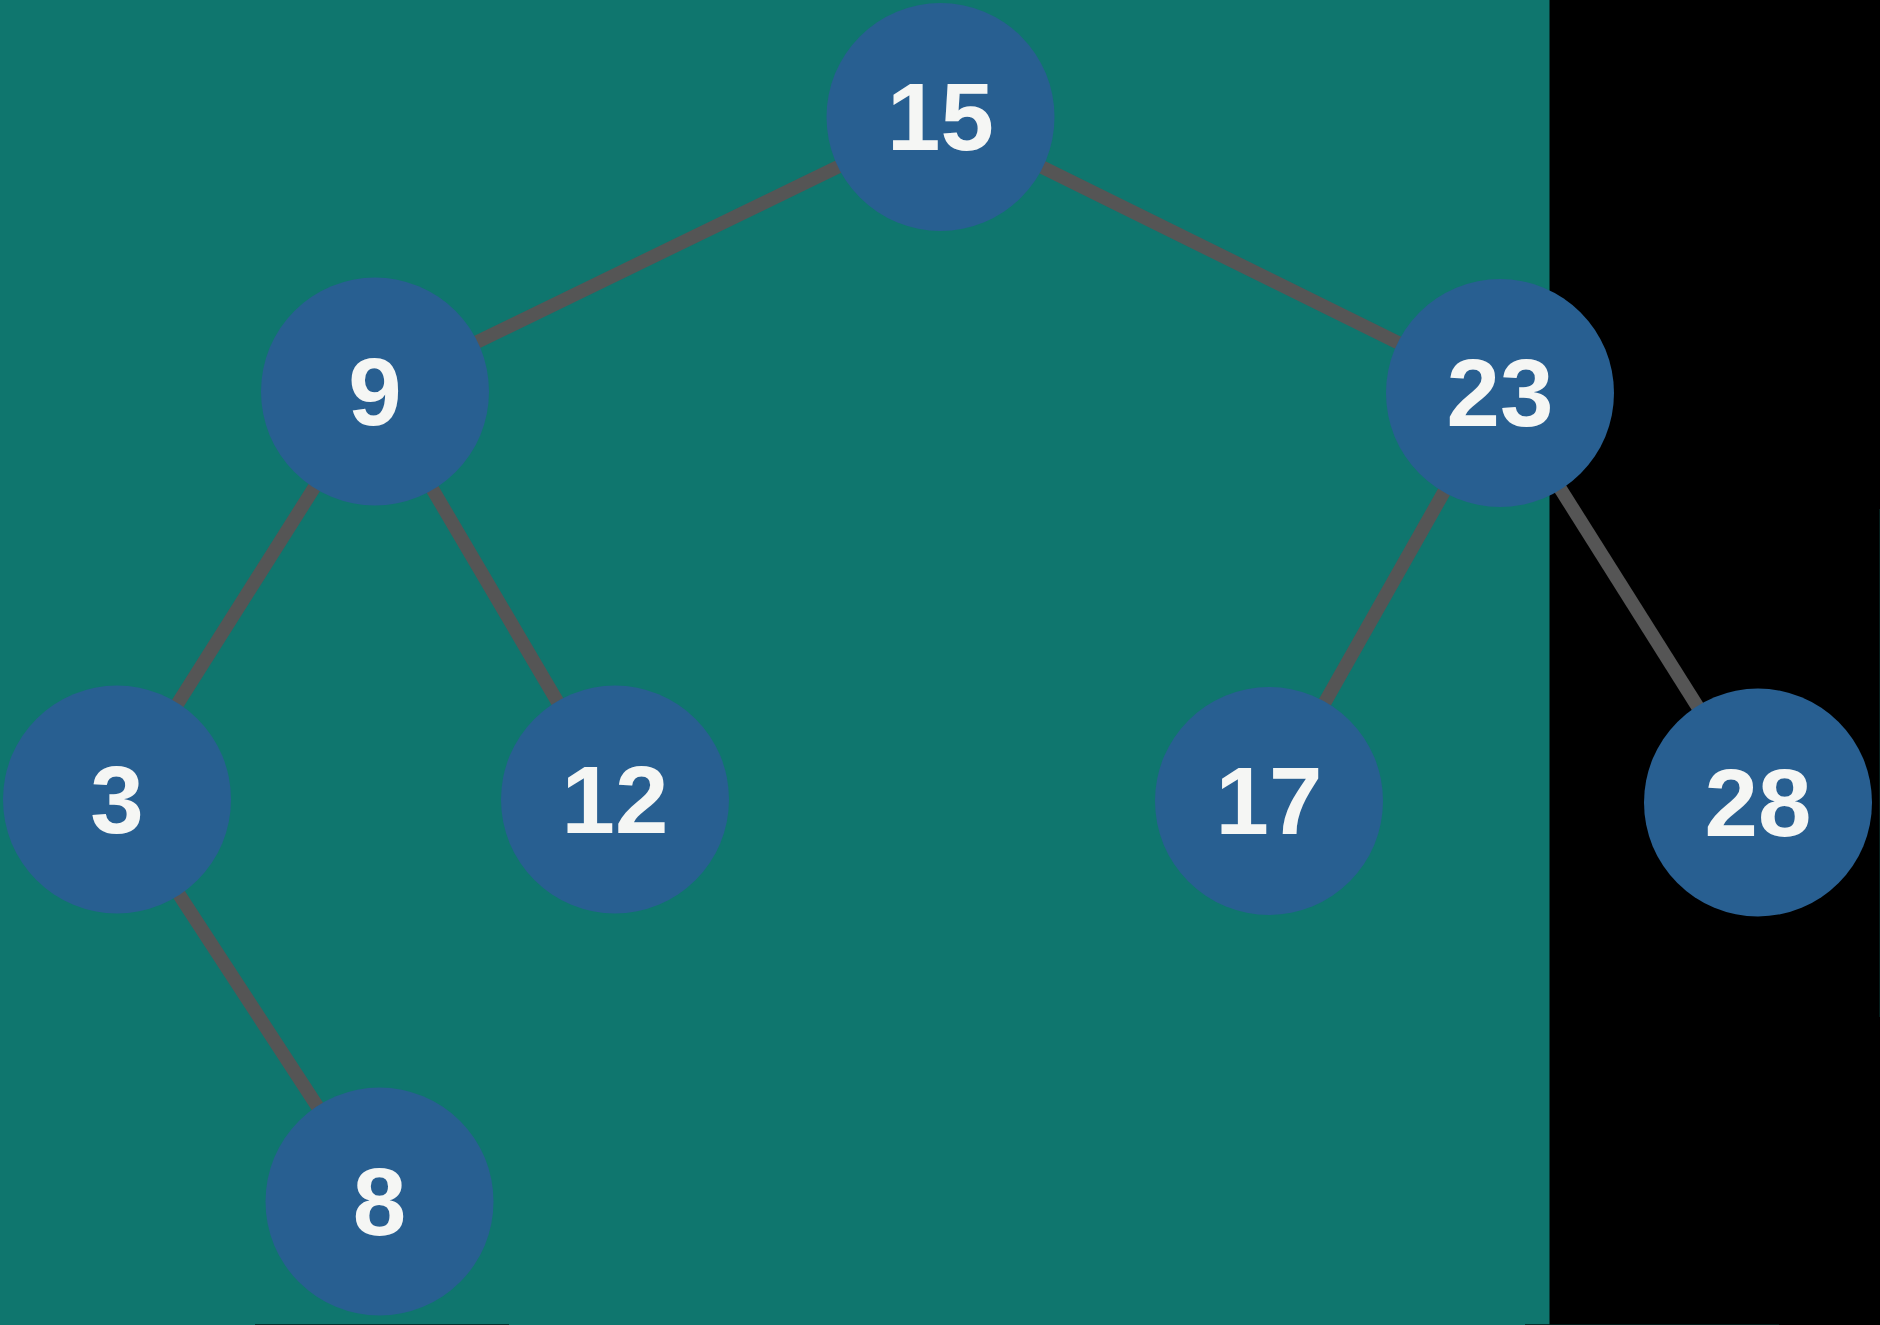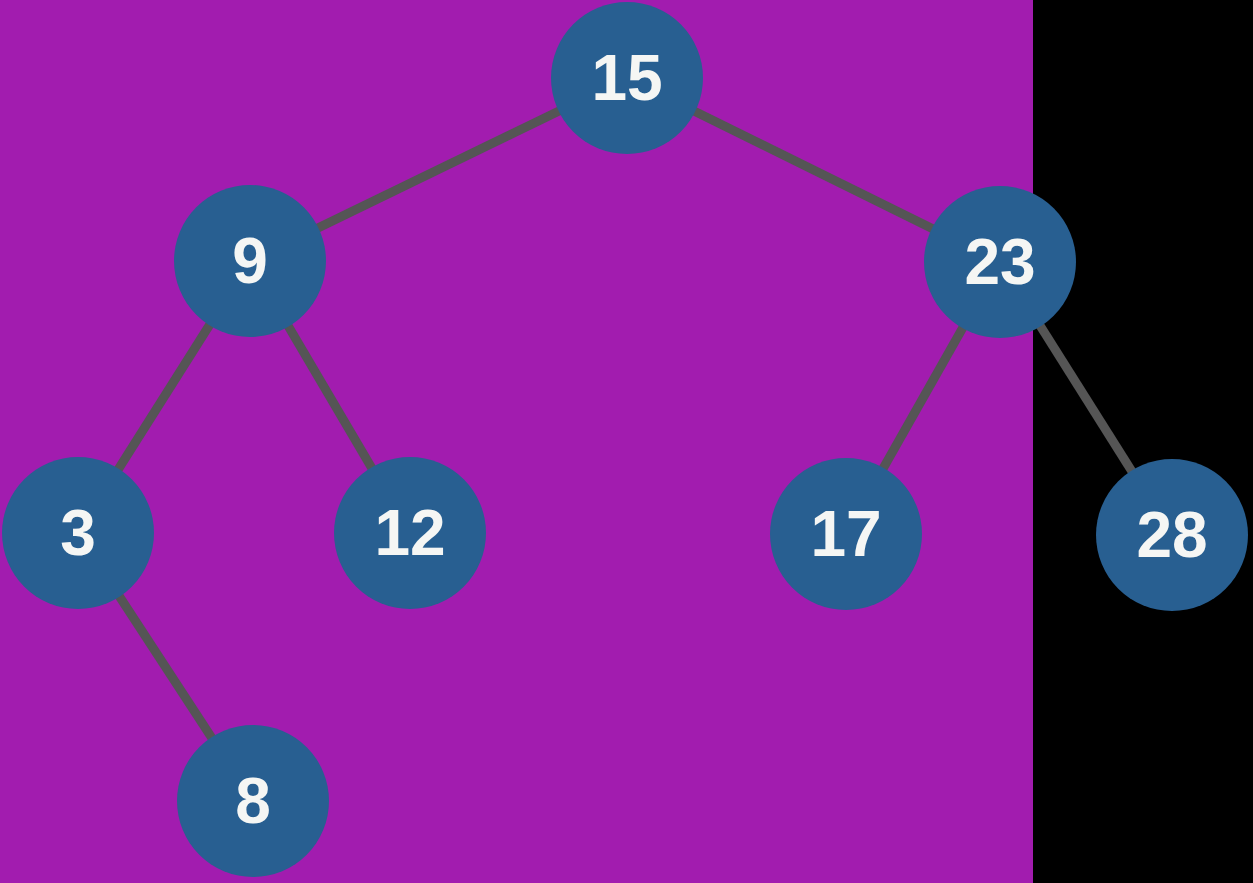--- a/index.html
+++ b/index.html
@@ -8,21 +8,21 @@
     background: #000000;
     width: 1253px;
     height: 883px;
     overflow: hidden;
     font-family: "Liberation Sans", sans-serif;
   }
   .canvas {
     position: relative;
     width: 1033px;
     height: 883px;
-    background: #a21caf;
+    background: #0f766e;
   }
   svg { display: block; }
   .edge-line {
     stroke-linecap: butt;
   }
   .node-label {
     font-family: "Liberation Sans", "DejaVu Sans", sans-serif;
     font-weight: bold;
     text-anchor: middle;
     pointer-events: none;

